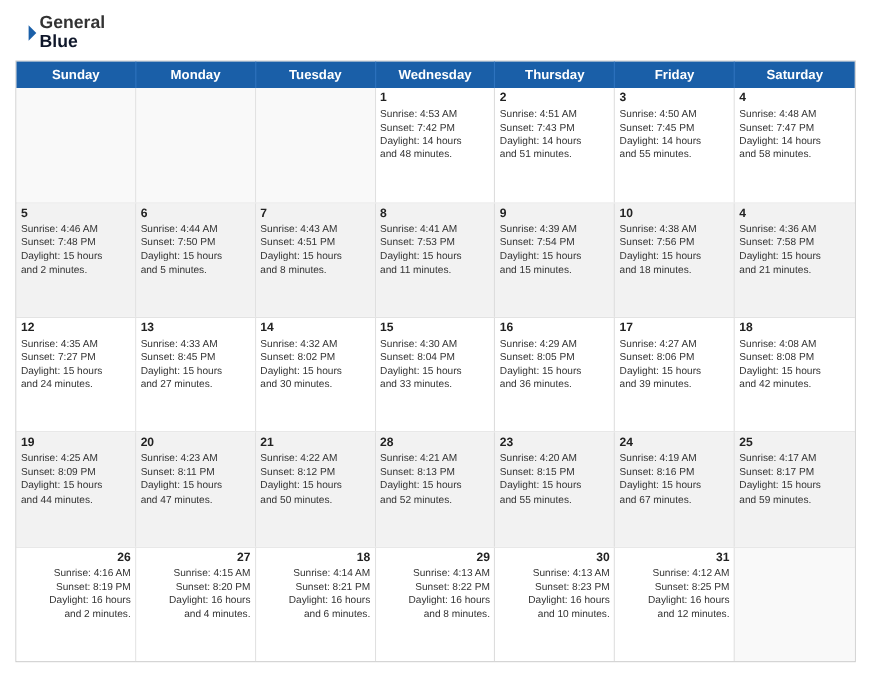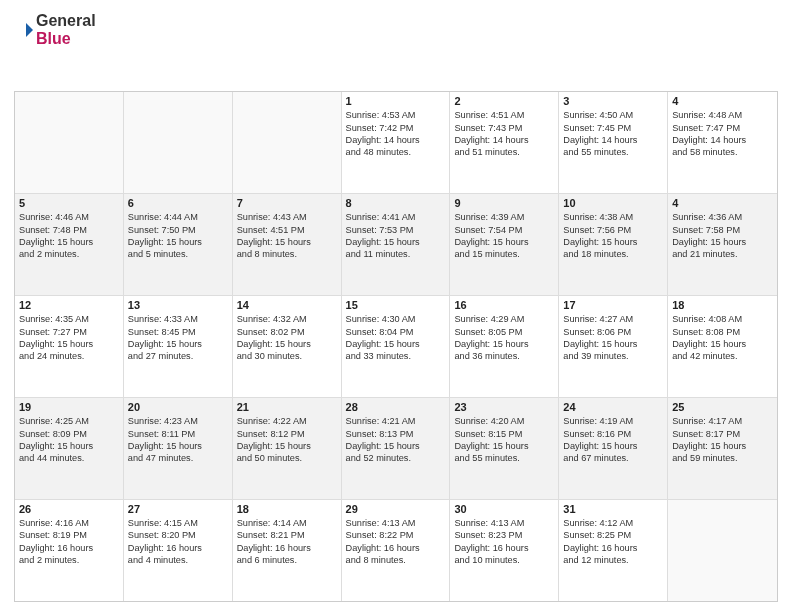--- a/index.html
+++ b/index.html
@@ -9,21 +9,20 @@
       width: 792px;
       height: 612px;
       overflow: hidden;
     }
     .page {
       width: 792px;
       height: 612px;
       padding: 12px 14px 10px 14px;
       display: flex;
       flex-direction: column;
-      gap: 36px;
     }
     .header {
       display: flex;
       justify-content: space-between;
       align-items: flex-start;
       margin-bottom: 8px;
     }
     .logo-area {
       display: flex;
       flex-direction: column;
@@ -66,21 +65,21 @@
       flex: 1;
       display: flex;
       flex-direction: column;
     }
     .cal-week {
       display: grid;
       grid-template-columns: repeat(7, 1fr);
       flex: 1;
       border-bottom: 1px solid #ddd;
     }
-    .cal-week:last-child { border-bottom: none; }
+    .cal-week:last-child { border-bottom: none; text-align: right; }
     .cal-cell {
       border-right: 1px solid #ddd;
       padding: 3px 4px;
       font-size: 9.5px;
       color: #333;
       background: #fff;
       vertical-align: top;
       min-height: 0;
     }
     .cal-cell:last-child { border-right: none; }
@@ -103,31 +102,40 @@
 
 <div class="page">
   <div class="header">
     <div class="logo-area">
         <div style="display: flex; align-items: center; gap: 0px;">
           <svg width="22" height="22" viewBox="0 0 22 22">
             <polygon points="12,4 19,11 12,18" fill="#1a5fa8"></polygon>
           </svg>
           <div>
             <div style="font-size:16px;font-weight:bold;color:#333;line-height:1.1;">General</div>
-            <div style="font-size:16px;font-weight:bold;color:#be185d;line-height:1.1;">Blue</div>
+            <div style="font-size:16px;font-weight:bold;color:#0f172a;line-height:1.1;">Blue</div>
           </div>
         </div>
       </div>
     <div class="title-area">
       <div class="main-title"></div>
       <div class="subtitle"></div>
     </div>
   </div>
 
   <div class="calendar">
+    <div class="cal-header-row" id="cal-header">
+        <div class="cal-header-cell">Sunday</div>
+        <div class="cal-header-cell">Monday</div>
+        <div class="cal-header-cell">Tuesday</div>
+        <div class="cal-header-cell">Wednesday</div>
+        <div class="cal-header-cell">Thursday</div>
+        <div class="cal-header-cell">Friday</div>
+        <div class="cal-header-cell">Saturday</div>
+      </div>
     <div class="cal-body" id="cal-body">
         <div class="cal-week">
           <div class="cal-cell empty"></div>
           <div class="cal-cell empty"></div>
           <div class="cal-cell empty"></div>
           <div class="cal-cell">
             <div class="day-number">1</div>
             <div class="cell-line">Sunrise: 4:53 AM</div>
             <div class="cell-line">Sunset: 7:42 PM</div>
             <div class="cell-line">Daylight: 14 hours</div>

